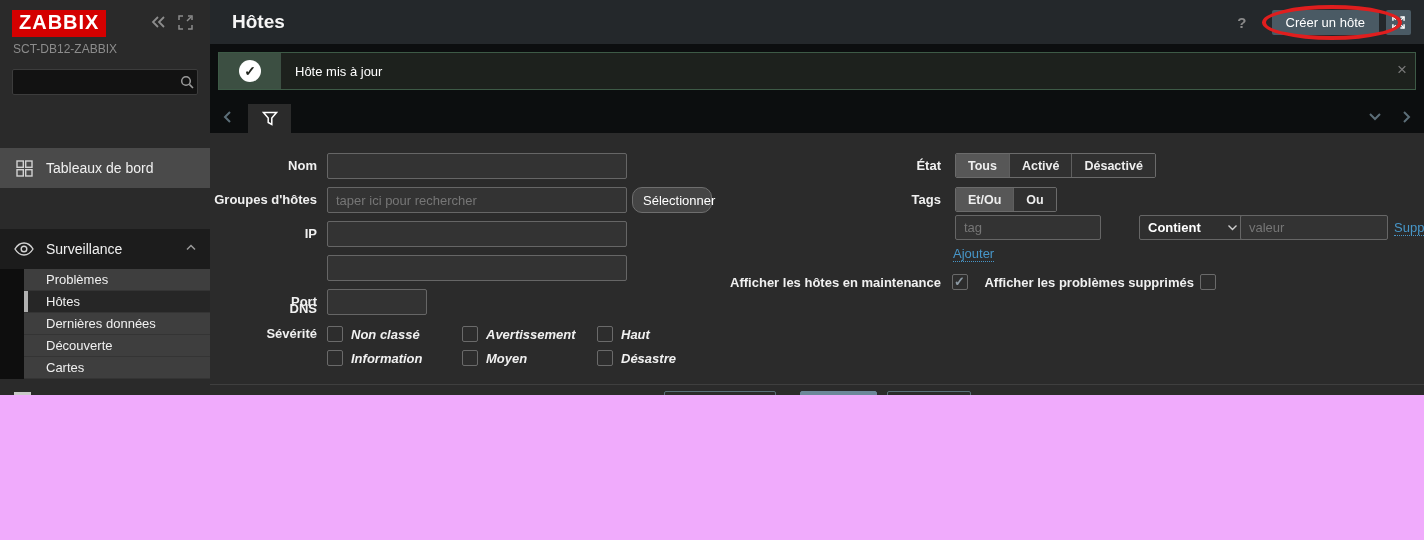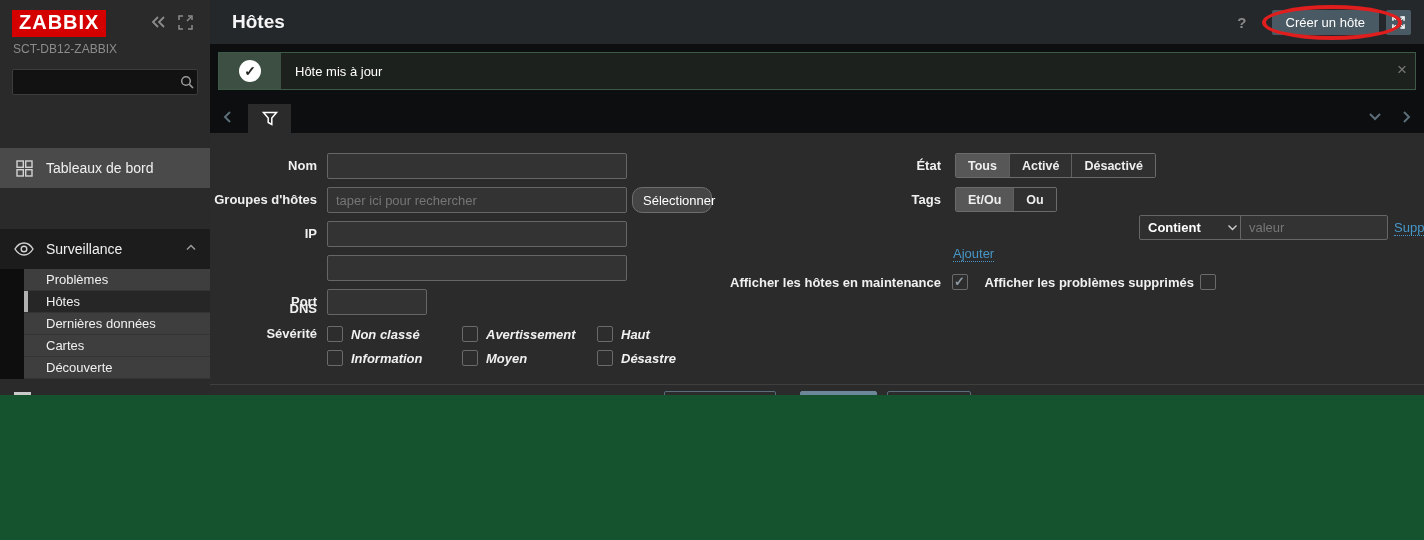--- a/index.html
+++ b/index.html
@@ -1,17 +1,17 @@
 <!DOCTYPE html>
 <html><head>
 <meta charset="utf-8">
 <style>
   * { margin:0; padding:0; box-sizing:border-box; }
   body { font-family:"Liberation Sans", sans-serif; background:#ffffff; }
-  .page { position:relative; width:1424px; height:540px; background:#14532d; overflow:hidden; }
+  .page { position:relative; width:1424px; height:540px; background:#f0abfc; overflow:hidden; }
   .app { position:absolute; top:0; left:0; width:1424px; height:395px; background:#0c0e0f; overflow:hidden; }
 
   
   .sidebar { position:absolute; top:0; left:0; width:210px; height:395px; background:#2a2a2a; overflow:hidden; }
   .logo { position:absolute; top:10px; left:12px; background:#d40000; color:#fff; font-weight:bold; font-size:20px; letter-spacing:1px; padding:1px 7px 3px 7px; }
   .side-top-icons { position:absolute; top:13px; right:16px; display:flex; gap:8px; }
   .side-top-icons .ticon { width:18px; height:18px; display:flex; align-items:center; justify-content:center; color:#8c8c8c; cursor:pointer; }
   .server-name { position:absolute; top:42px; left:13px; color:#8c8c8c; font-size:12px; }
   .search-box { position:absolute; top:69px; left:12px; width:186px; height:26px; background:#121212; border:1px solid #3c3c3c; border-radius:2px; display:flex; align-items:center; }
   .search-box input { flex:1; background:transparent; border:none; outline:none; color:#ddd; font-size:13px; padding:0 6px; min-width:0; }
@@ -145,24 +145,24 @@
           <div class="sub-item">
               <span>Problèmes</span>
             </div>
           <div class="sub-item selected">
               <span>Hôtes</span>
             </div>
           <div class="sub-item">
               <span>Dernières données</span>
             </div>
           <div class="sub-item">
+              <span>Découverte</span>
+            </div>
+          <div class="sub-item">
               <span>Cartes</span>
-            </div>
-          <div class="sub-item">
-              <span>Découverte</span>
             </div>
         </div>
 
       </nav>
       <div class="partial-icon"></div>
     </aside>
 
     <main class="main">
 
       <header class="hdr">
@@ -249,20 +249,21 @@
           <span class="seg">Activé</span>
           <span class="seg">Désactivé</span>
         </div>
 
         <label class="flabel" style="left:531px; top:54px; width:200px;">Tags</label>
         <div class="seg-group" style="left:745px; top:54px;">
           <span class="seg selected">Et/Ou</span>
           <span class="seg">Ou</span>
         </div>
 
+        <input class="finput" style="left: 745px; top: 82px; width: 146px; height: 25px;" placeholder="tag">
         <div class="fselect" style="left:898px; top:82px; width:108px; height:25px;margin-left:31px;">
           <span class="sel-text">Contient</span>
           <svg width="11" height="7" viewBox="0 0 11 7">
               <polyline points="1.5,1.5 5.5,5.5 9.5,1.5" fill="none" stroke="#cfcfcf" stroke-width="1.4"></polyline>
             </svg>
         </div>
         <input class="finput" style="left: 1030px; top: 82px; width: 148px; height: 25px;" placeholder="valeur">
         <span class="flink" style="left:1184px; top:87px;">Supprimer</span>
         <span class="flink" style="left:743px; top:113px;">Ajouter</span>
 

